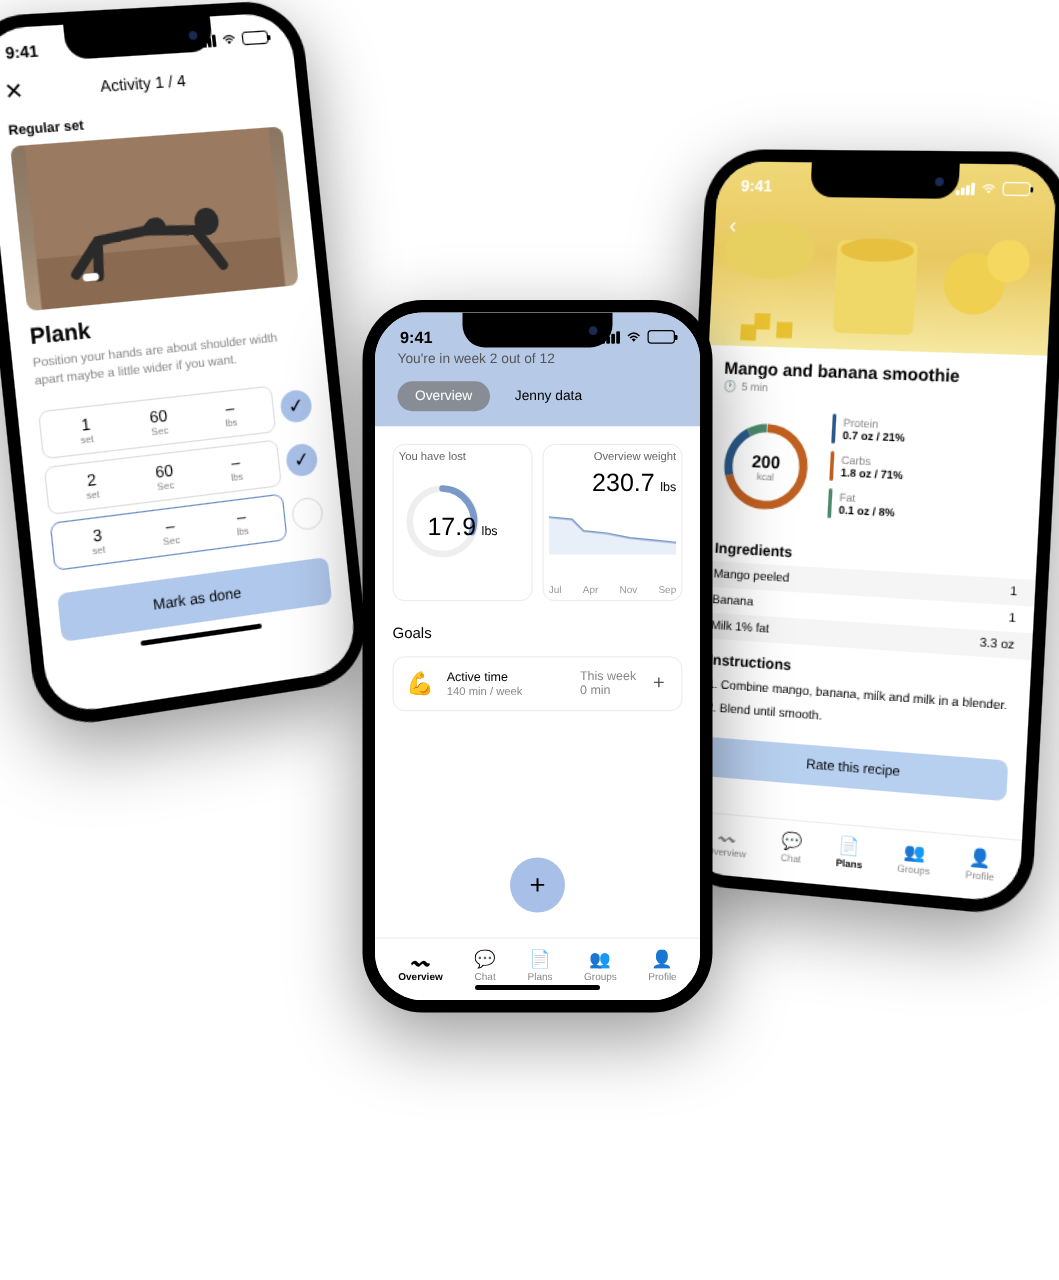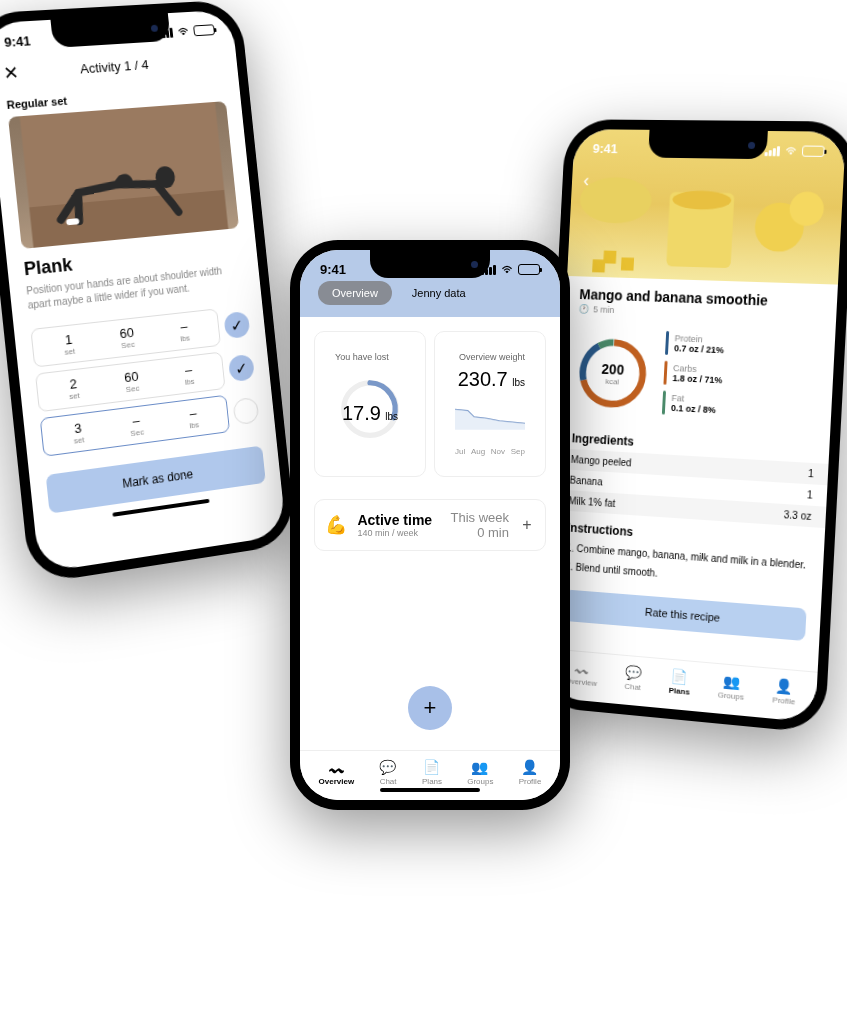--- a/index.html
+++ b/index.html
@@ -43,34 +43,34 @@
 
 
 .p2 { width: 280px; height: 570px; left: 290px; top: 240px; z-index: 3; }
 .p2-header { background: #b6cae8; padding-bottom: 12px; }
 .greeting { font-size: 20px; font-weight: 500; padding: 8px 18px 2px; }
 .week-info { font-size: 11px; color: #555; padding: 0 18px 12px; }
 .tabs { display: flex; gap: 6px; padding: 0 18px; }
 .tab { padding: 6px 14px; border-radius: 14px; font-size: 11px; }
 .tab.active { background: #888c94; color: #fff; }
 .stats-cards { display: flex; gap: 8px; padding: 14px; }
-.stat-card { flex: 1; background: #fff; border: 1px solid #eee; border-radius: 10px; padding: 20px; }
+.stat-card { flex: 1; background: #fff; border: 1px solid #eee; border-radius: 10px; padding: 4px; }
 .stat-label { font-size: 9px; color: #666; margin-bottom: 6px; }
 .stat-big { font-size: 20px; font-weight: 500; }
 .stat-unit { font-size: 10px; font-weight: 400; }
 .progress-ring { width: 70px; height: 70px; margin: 6px auto; }
 .sparkline { width: 100%; height: 40px; margin: 6px 0; }
-.months { display: flex; justify-content: space-between; font-size: 8px; color: #999; margin-top: 0; }
+.months { display: flex; justify-content: space-between; font-size: 8px; color: #999; margin-top: 11px; }
 .goals-label { font-size: 12px; font-weight: 500; padding: 4px 14px; }
 .goal-card { margin: 8px 14px; border: 1px solid #eee; border-radius: 10px; padding: 10px; display: flex; align-items: center; gap: 10px; }
 .emoji { font-size: 18px; }
 .goal-info { flex: 1; }
-.goal-title { font-size: 14px; font-weight: bold; }
+.goal-title { font-size: 10px; }
 .goal-sub { font-size: 9px; color: #888; }
-.goal-right { text-align: right; font-size: 13px; color: #888; }
+.goal-right { text-align: left; font-size: 10px; color: #888; }
 .plus-bubble { width: 16px; font-size: 16px; color: #555; text-align: center; }
 .fab { position: absolute; bottom: 70px; left: 50%; transform: translateX(-50%); width: 44px; height: 44px; background: #a8c0e8; border-radius: 50%; display: flex; align-items: center; justify-content: center; font-size: 22px; font-weight: 300; }
 .nav-bar { position: absolute; bottom: 0; left: 0; right: 0; display: flex; justify-content: space-around; padding: 8px 6px 14px; background: #fff; border-top: 1px solid #eee; }
 .nav-item { text-align: center; font-size: 8px; color: #888; }
 .nav-item.active { color: #000; font-weight: 600; }
 .nav-icon { font-size: 14px; margin-bottom: 2px; height: 16px; }
 
 
 .p3 { width: 295px; height: 600px; left: 545px; top: 120px; transform: rotate(3deg) perspective(1200px) rotateY(-10deg); z-index: 2; }
 .recipe-hero { height: 150px; background: linear-gradient(to bottom, #f0d878 0%, #e8c860 50%, #f5e8a0 100%); position: relative; }
@@ -328,20 +328,21 @@
               <span class="bar b2"></span>
               <span class="bar b3"></span>
               <span class="bar b4"></span>
             </span>
           <svg class="wifi" viewBox="0 0 16 12">
               <path d="M8 10 L6 8 Q8 6 10 8 Z M4 6 Q8 2 12 6 L11 7 Q8 4 5 7 Z M2 4 Q8 -2 14 4 L13 5 Q8 0 3 5 Z" fill="#000"></path>
             </svg>
           <span class="battery"><span class="battery-fill"></span></span>
         </span>
       </div>
+      <div class="week-info">You're in week 2 out of 12</div>
       <div class="tabs">
         <div class="tab active">Overview</div>
         <div class="tab">Jenny data</div>
       </div>
     </div>
 
     <div class="stats-cards">
       <div class="stat-card">
         <div class="stat-label">You have lost</div>
         <svg class="progress-ring" viewBox="0 0 80 80">
@@ -352,27 +353,28 @@
       </div>
       <div class="stat-card">
         <div class="stat-label" style="text-align:right">Overview weight</div>
         <div style="text-align:right"><span class="stat-big">230.7</span> <span class="stat-unit">lbs</span></div>
         <svg class="sparkline" viewBox="0 0 110 40">
           <path d="M0 8 L20 10 L30 20 L50 22 L70 26 L90 28 L110 30" fill="none" stroke="#7a98c8" stroke-width="2"></path>
           <path d="M0 8 L20 10 L30 20 L50 22 L70 26 L90 28 L110 30 L110 40 L0 40 Z" fill="#d8e4f4" opacity="0.6"></path>
         </svg>
         <div class="months">
           <span>Jul</span>
-          <span>Aug</span>
+          <span>Apr</span>
           <span>Nov</span>
           <span>Sep</span>
         </div>
       </div>
     </div>
 
+    <div class="goals-label">Goals</div>
     <div class="goal-card">
       <span class="emoji">💪</span>
       <div class="goal-info">
         <div class="goal-title">Active time</div>
         <div class="goal-sub">140 min / week</div>
       </div>
       <div class="goal-right">
         <div>This week</div>
         <div>0 min</div>
       </div>

